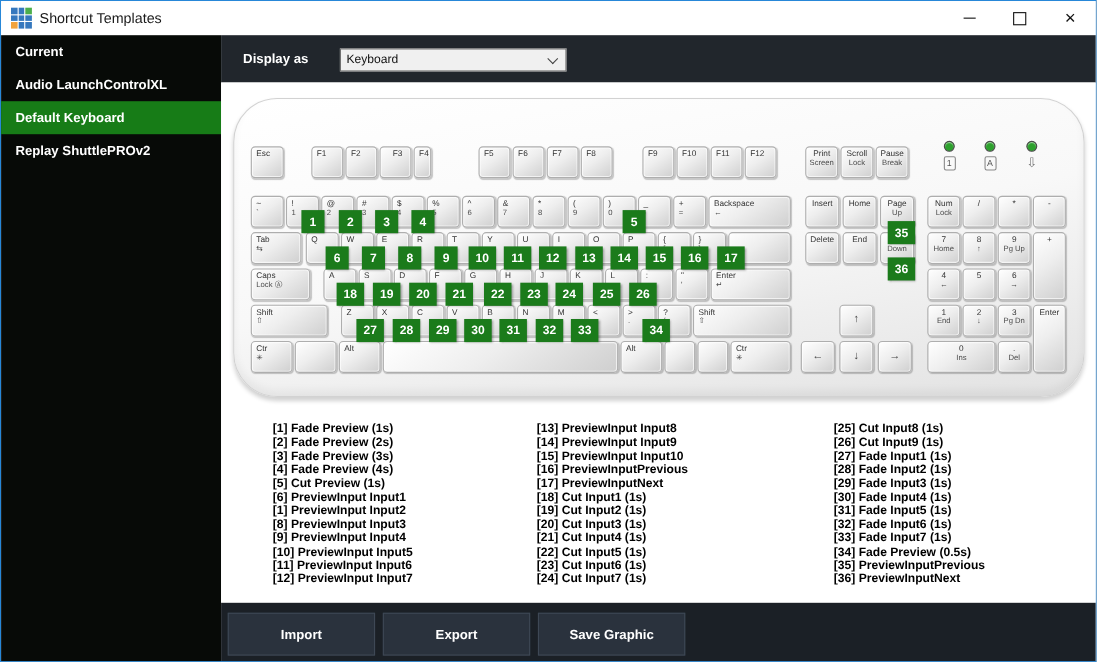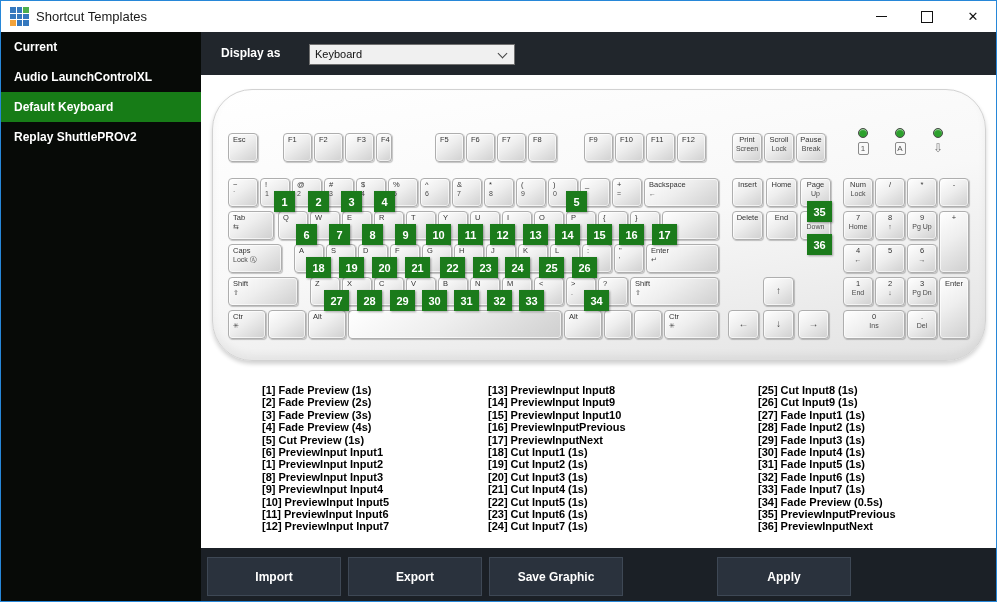--- a/index.html
+++ b/index.html
@@ -482,21 +482,21 @@
         <div class="led" style="left: 678px; top: 38px;">
           <span class="led-dot"></span>
           <span class="led-box">A</span>
         </div>
         <div class="led" style="left: 716px; top: 38px;">
           <span class="led-dot"></span>
           <span class="led-arrow">⇩</span>
         </div>
       </div>
     <div id="legendEl">
-        <div class="legend-col" style="left: 61px;">
+        <div class="legend-col" style="left: 47px;">
           <div class="legend-line">[1] Fade Preview (1s)</div>
           <div class="legend-line">[2] Fade Preview (2s)</div>
           <div class="legend-line">[3] Fade Preview (3s)</div>
           <div class="legend-line">[4] Fade Preview (4s)</div>
           <div class="legend-line">[5] Cut Preview (1s)</div>
           <div class="legend-line">[6] PreviewInput Input1</div>
           <div class="legend-line">[1] PreviewInput Input2</div>
           <div class="legend-line">[8] PreviewInput Input3</div>
           <div class="legend-line">[9] PreviewInput Input4</div>
           <div class="legend-line">[10] PreviewInput Input5</div>
@@ -531,16 +531,15 @@
           <div class="legend-line">[35] PreviewInputPrevious</div>
           <div class="legend-line">[36] PreviewInputNext</div>
         </div>
       </div>
   </div>
 
   <div class="footer" id="footerEl">
       <div class="fbtn" style="left: 6px;">Import</div>
       <div class="fbtn" style="left: 147px;">Export</div>
       <div class="fbtn" style="left: 288px;">Save Graphic</div>
-      <div class="fbtn" style="left: 516px;">Apply</div>
     </div>
 
 </div>
 
 </body></html>

